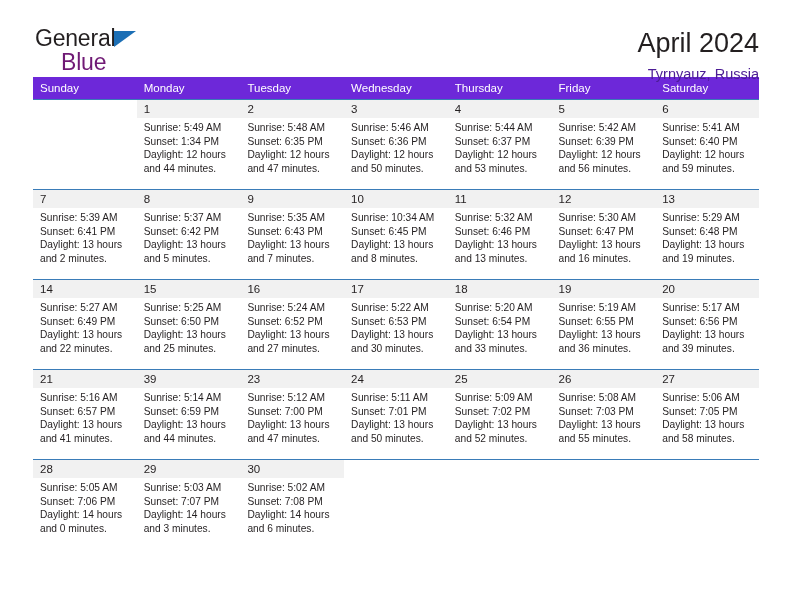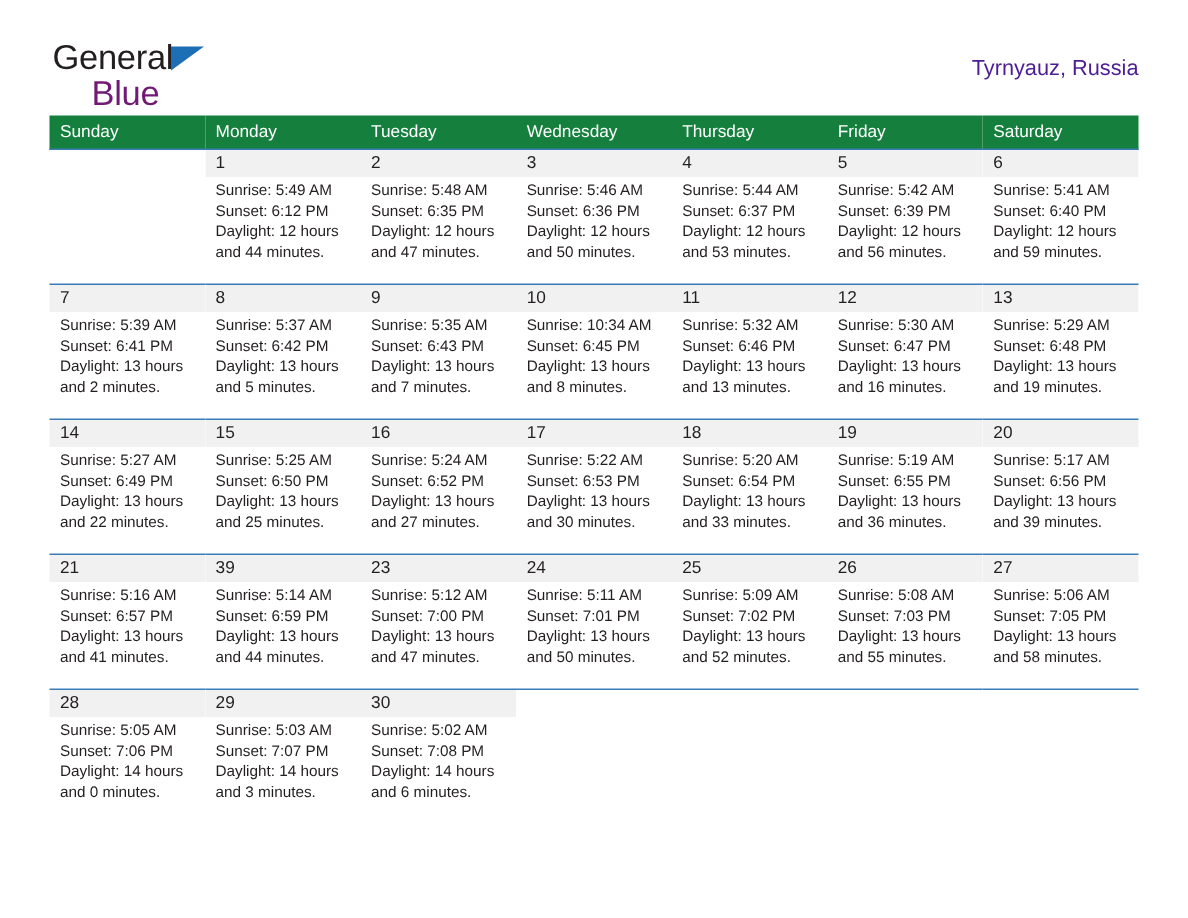--- a/index.html
+++ b/index.html
@@ -80,21 +80,21 @@
   }
 
   
   table.calendar {
     width: 726px;
     border-collapse: collapse;
     table-layout: fixed;
     margin-top: 5px;
   }
   table.calendar th {
-    background: #15803d;
+    background: #6d28d9;
     color: #ffffff;
     font-size: 11.5px;
     font-weight: normal;
     text-align: left;
     padding: 5px 0 5px 7px;
     height: 20px;
     box-sizing: border-box;
   }
   table.calendar td {
     vertical-align: top;
@@ -140,20 +140,21 @@
 
     <div class="brand">
       <div class="brand-row1">
         <span class="brand-general">General</span>
         <span class="brand-flag"></span>
       </div>
       <div class="brand-blue">Blue</div>
     </div>
 
     <div class="title-block">
+      <div class="cal-title">April 2024</div>
       <div class="cal-subtitle">Tyrnyauz, Russia</div>
     </div>
 
   </div>
 
   <table class="calendar">
     <thead>
       <tr>
         <th>Sunday</th>
         <th>Monday</th>
@@ -167,21 +168,21 @@
     <tbody>
         <tr class="week-row">
           <td>
             <div class="daycell empty"></div>
           </td>
           <td>
             <div class="daycell">
               <div class="daynum">1</div>
               <div class="dayinfo">
                 <div>Sunrise: 5:49 AM</div>
-                <div>Sunset: 6:12 PM</div>
+                <div>Sunset: 1:34 PM</div>
                 <div>Daylight: 12 hours</div>
                 <div>and 44 minutes.</div>
               </div>
             </div>
           </td>
           <td>
             <div class="daycell">
               <div class="daynum">2</div>
               <div class="dayinfo">
                 <div>Sunrise: 5:48 AM</div>

